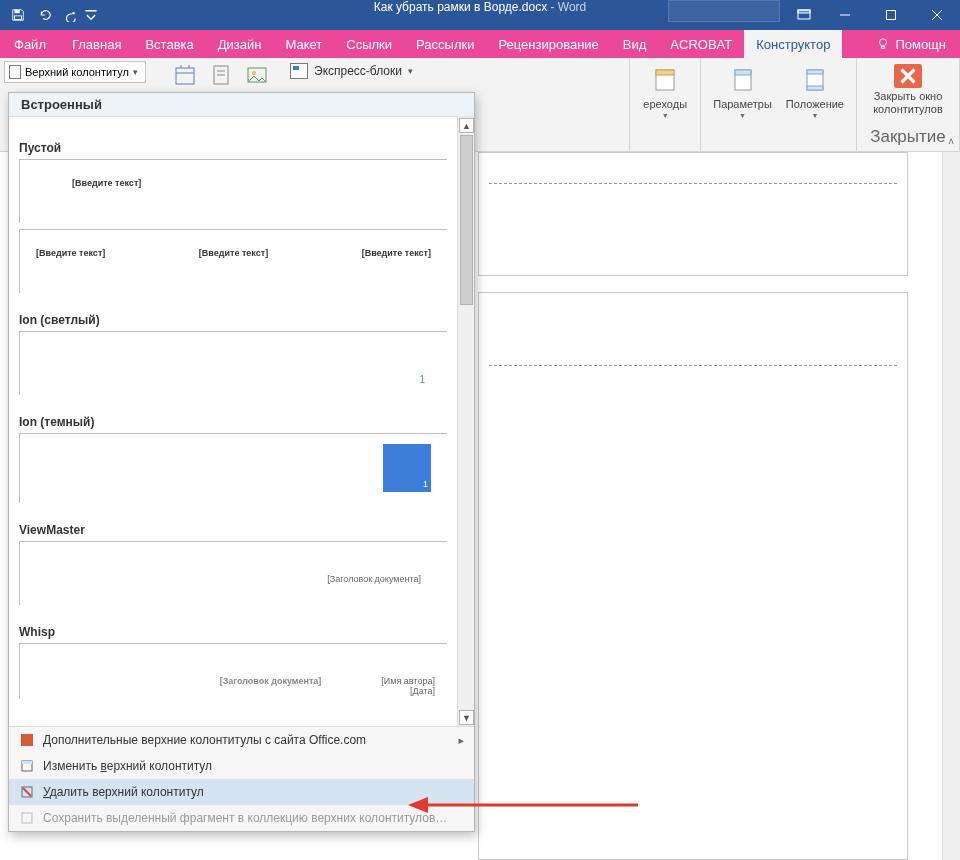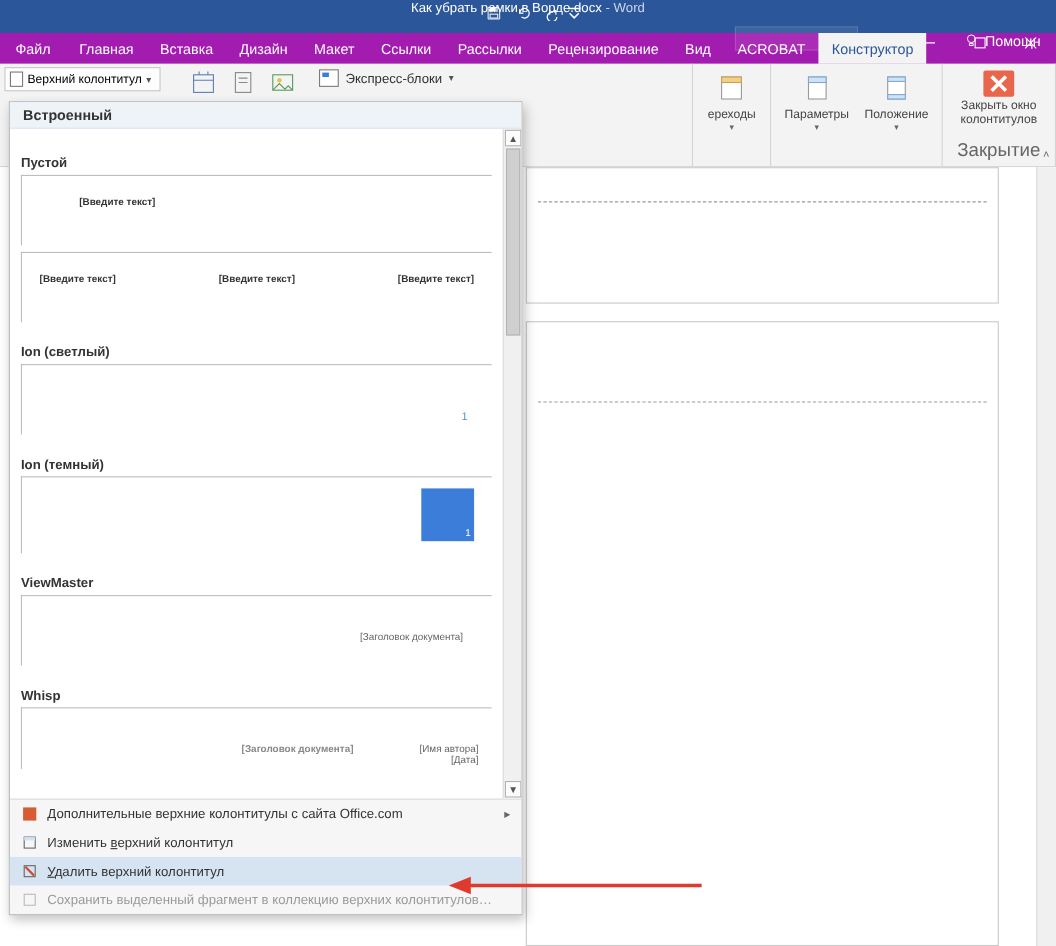--- a/index.html
+++ b/index.html
@@ -1,33 +1,33 @@
 <!DOCTYPE html>
 <html><head>
 <meta charset="utf-8">
 <style>
   * { box-sizing: border-box; margin: 0; padding: 0; font-family: "Segoe UI", Tahoma, sans-serif; }
   body { width: 960px; height: 860px; background: #fff; overflow: hidden; position: relative; }
-  .titlebar { height: 30px; background: #2b579a; color: #fff; display: flex; align-items: center; font-size: 12px; flex-direction: column; }
+  .titlebar { height: 30px; background: #2b579a; color: #fff; display: flex; font-size: 12px; }
   .qat { display: flex; align-items: center; gap: 2px; padding-left: 6px; }
   .qat-btn { width: 24px; height: 24px; display: flex; align-items: center; justify-content: center; cursor: pointer; }
   .qat-btn svg { width: 14px; height: 14px; fill: #fff; }
   .title-text { position: absolute; left: 50%; transform: translateX(-50%); color: #c8d6ec; white-space: nowrap; }
   .title-text .doc { color: #fff; }
   .win-controls { margin-left: auto; display: flex; }
   .win-btn { width: 46px; height: 30px; display: flex; align-items: center; justify-content: center; cursor: pointer; }
   .win-btn svg { width: 12px; height: 12px; stroke: #fff; stroke-width: 1; fill: none; }
   .acct-box { width: 112px; height: 22px; margin-right: 6px; background: rgba(255,255,255,0.08); border: 1px solid rgba(255,255,255,0.15); }
   .mdi-icon { width: 36px; height: 30px; display:flex; align-items:center; justify-content:center;}
   .mdi-icon svg { width:14px; height:14px; stroke:#fff; fill:none; stroke-width:1;}
-  .tabs { height: 28px; background: #a21caf; display: flex; align-items: stretch; font-size: 13px; }
+  .tabs { height: 28px; background: #ec4899; display: flex; align-items: stretch; font-size: 13px; }
   .tab { padding: 0 12px; display: flex; align-items: center; color: #fff; cursor: pointer; white-space: nowrap; }
   .tab.active { background: #f3f3f3; color: #2b579a; }
   .tab.file { padding: 0 14px; }
-  .help-tab { margin-left: auto; padding: 0 14px; display: flex; align-items: flex-start; color: #fff; gap: 5px; cursor: pointer; }
+  .help-tab { margin-left: auto; padding: 0 14px; display: flex; align-items: center; color: #fff; gap: 5px; cursor: pointer; }
   .help-tab svg { width: 14px; height: 14px; stroke: #fff; fill: none; }
   .ribbon { height: 94px; background: #f3f3f3; border-bottom: 1px solid #d4d4d4; display: flex; position: relative; }
   .ribbon-left-btn { height: 22px; margin: 3px 4px; padding: 0 8px 0 4px; border: 1px solid #c5c5c5; background: #fdfdfd; display: flex; align-items: center; gap: 4px; font-size: 11px; cursor: pointer; }
   .ribbon-left-btn .sheet-ico { width: 12px; height: 14px; background: #fff; border: 1px solid #7a7a7a; }
   .ribbon-left-btn .caret { font-size: 9px; color: #555; }
   .ribbon-section { margin-left: auto; display: flex; border-left: 1px solid #d4d4d4; }
   .rgroup { display:flex; flex-direction:column; align-items:center; padding: 2px 6px 2px 6px; border-right:1px solid #d4d4d4; }
   .rgroup-items { display:flex; gap:2px; flex:1; align-items:flex-start; }
   .rgroup-label { font-size:17px; color:#666; padding-bottom:2px; }
   .rbtn { display:flex; flex-direction:column; align-items:center; justify-content:flex-start; padding: 4px 6px 0 6px; font-size:11px; color:#444; text-align:center; line-height:1.15; cursor:pointer; min-width:58px; }

